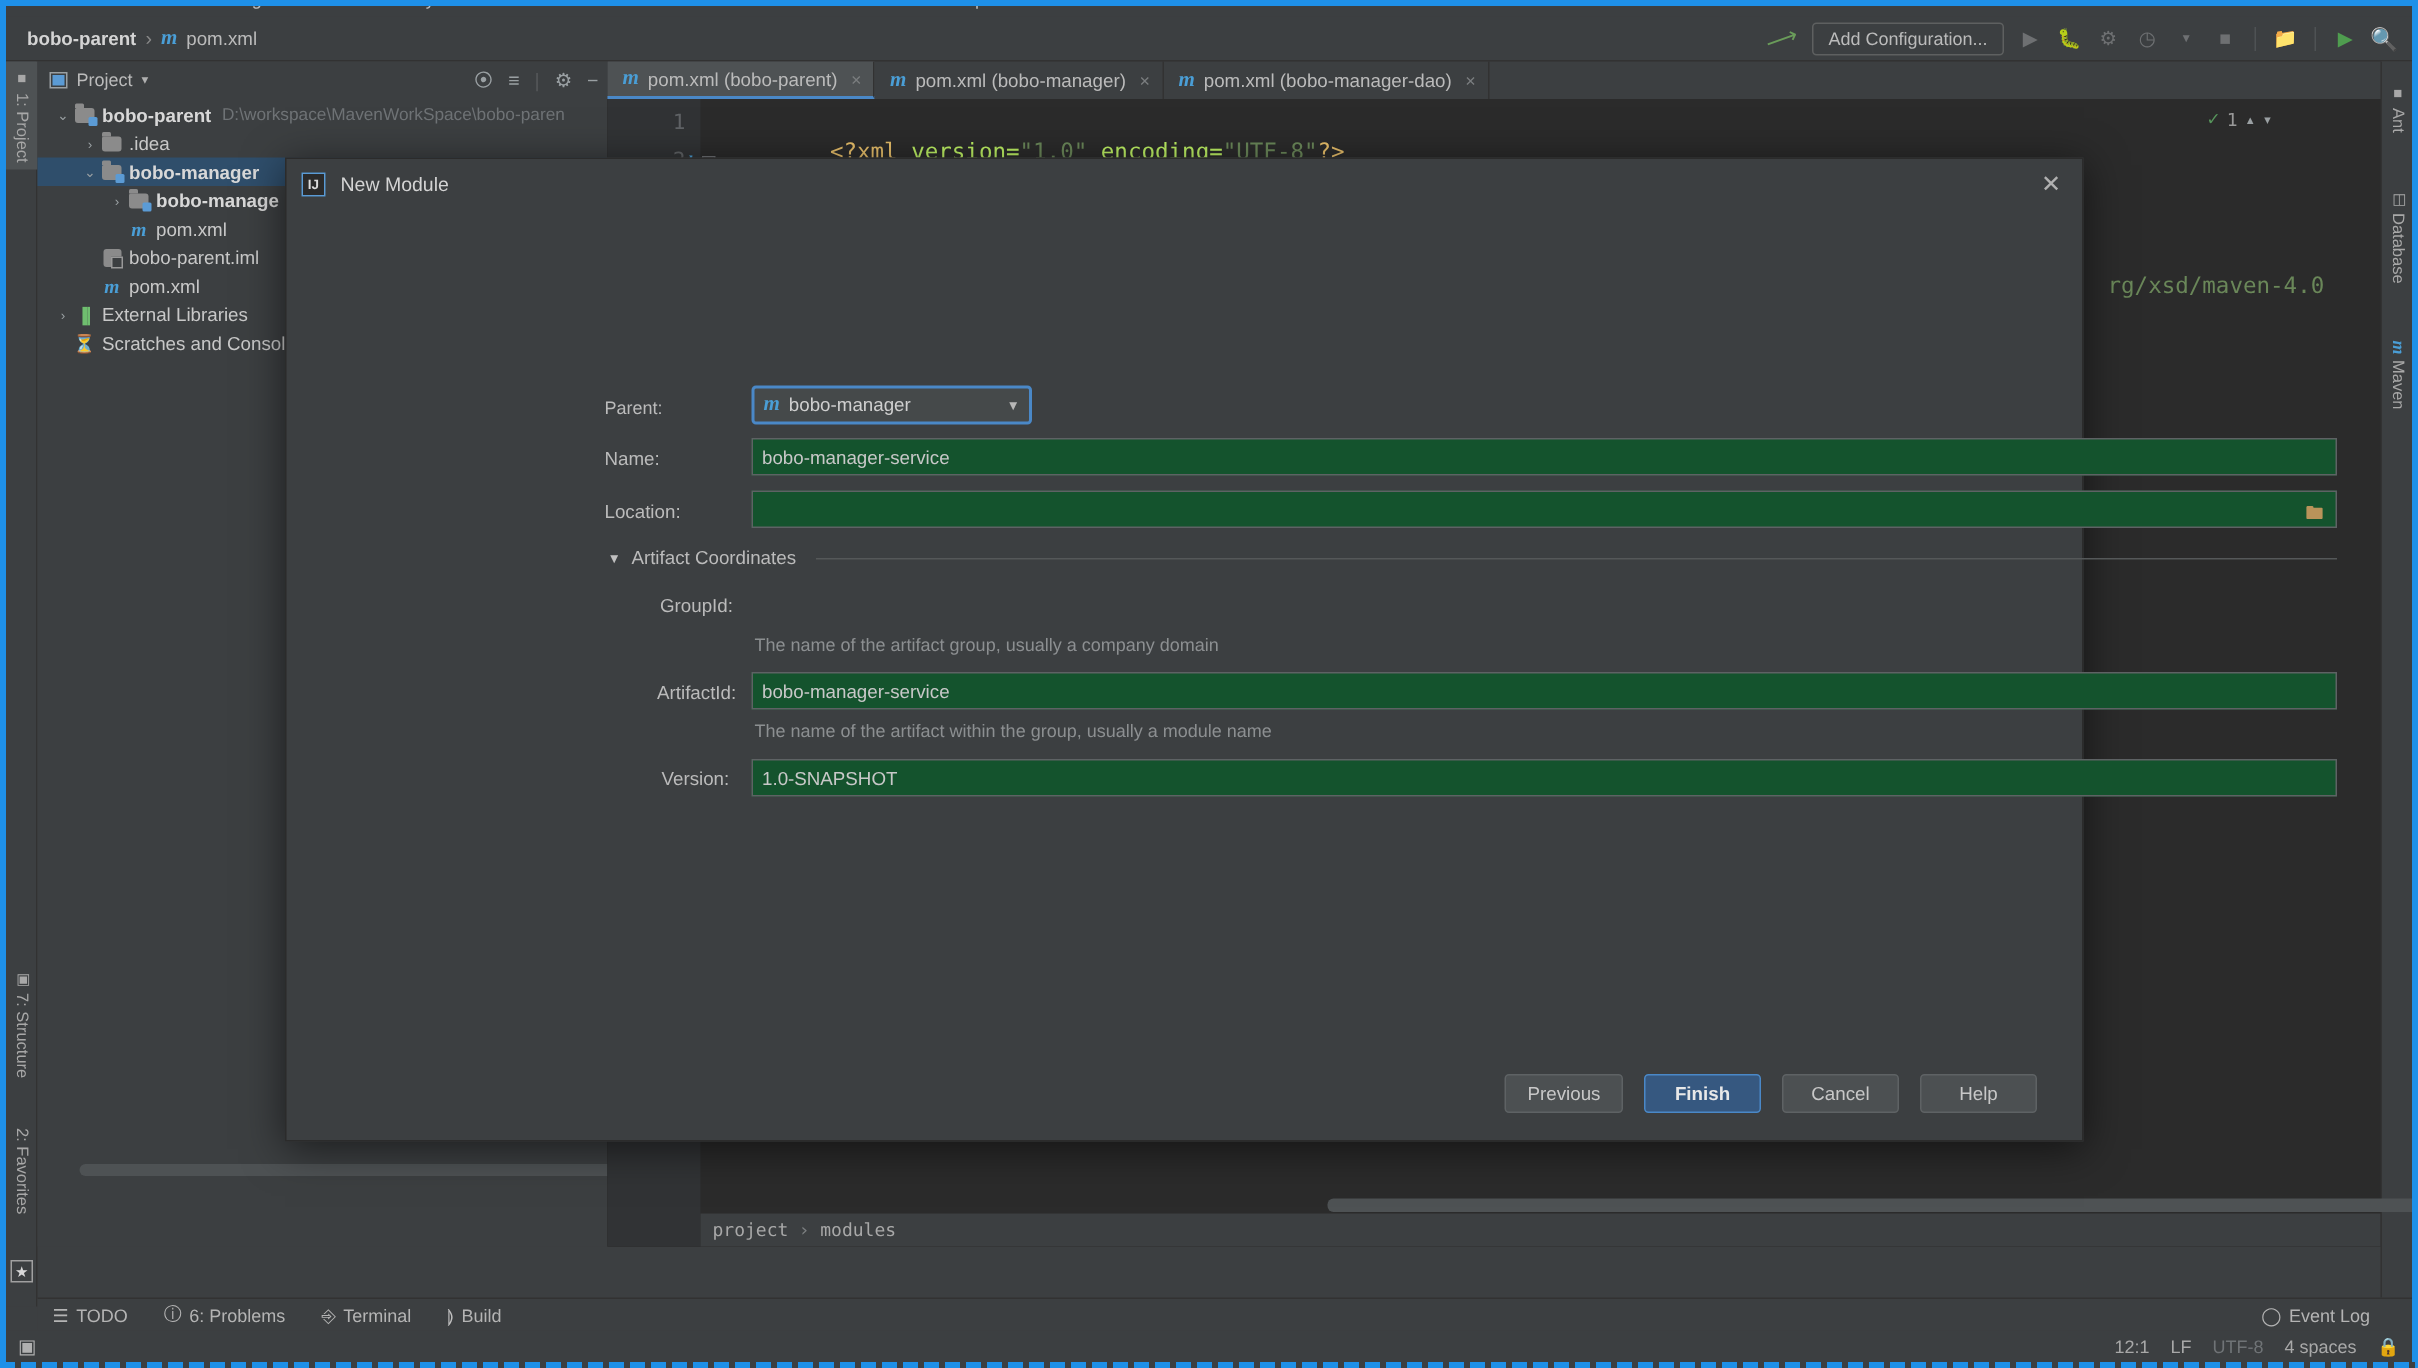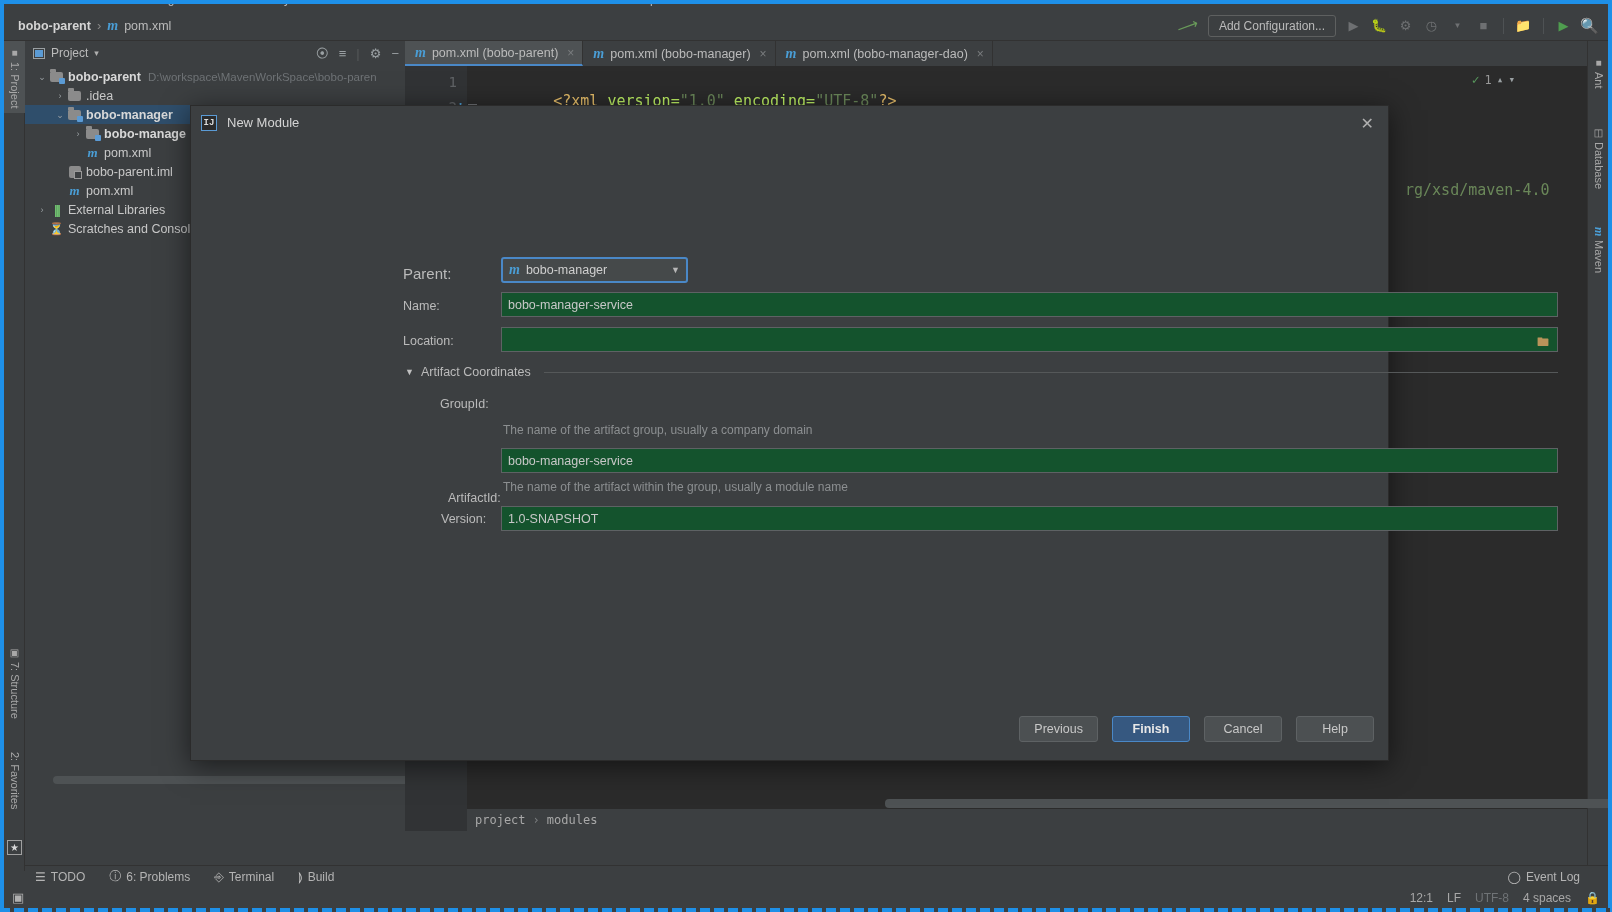--- a/index.html
+++ b/index.html
@@ -142,29 +142,29 @@
   
   .proj-hscroll { position:absolute; left:28px; bottom:47px; width:375px; height:8px; background:#4e5254; border-radius:4px;}
   .dialog {
     position:absolute; left:190px; top:105px; width:1199px; height:656px;
     background:#3c3f41; border:1px solid #2b2b2b;
     box-shadow:0 5px 26px rgba(0,0,0,.55);
   }
   .dlg-title { height:33px; display:flex; align-items:center; gap:10px; padding-left:10px; }
   .ij-logo { width:16px; height:16px; border:1.6px solid #5b9bd5; background:#2b2b2b;
              display:flex; align-items:center; justify-content:center;
-             font-size:9px; color:#dcdcdc; font-family:Liberation Mono, monospace; font-weight:bold; }
+             font-size:9px; color:#dcdcdc; font-family:Liberation Sans, sans-serif; font-weight:bold; }
   .dlg-title .t { font-size:13px; color:#d4d4d4; }
   .dlg-close { position:absolute; right:14px; top:10px; color:#b0b0b0; font-size:16px; line-height:16px; }
 
-  .lbl-parent   { position:absolute; left:212px; top:159px; font-size:15px; }
+  .lbl-parent   { position:absolute; left:212px; top:159px; font-size:12px; }
   .lbl-name     { position:absolute; left:212px; top:193px; font-size:12.5px; }
   .lbl-location { position:absolute; left:212px; top:228px; font-size:12.5px; }
   .lbl-groupid  { position:absolute; left:249px; top:291px; font-size:12.5px; }
-  .lbl-artifact { position:absolute; left:257px; top:349px; font-size:12.5px;margin-top:36px; }
+  .lbl-artifact { position:absolute; left:247px; top:349px; font-size:12.5px; }
   .lbl-version  { position:absolute; left:250px; top:406px; font-size:12.5px; }
 
   .combo {
     position:absolute; left:310px; top:151px; width:187px; height:26px;
     background:#45494a; border:2px solid #4a88c7; border-radius:3px;
     display:flex; align-items:center; padding:0 6px; gap:6px; font-size:12.5px; color:#cfcfcf;
   }
   .combo .arr { margin-left:auto; color:#b7b7b7; font-size:9px; }
 
   .inp {
@@ -181,21 +181,21 @@
 
   .section-hdr { position:absolute; left:214px; top:259px; display:flex; align-items:center; gap:7px;
                  font-size:12.5px; color:#bbbbbb; width:1153px; }
   .section-hdr .tri { font-size:9px; color:#c0c0c0; }
   .section-hdr .rule { flex:1; height:1px; background:#555859; margin-left:6px; }
 
   .hint { position:absolute; font-size:12px; color:#8c8f91; }
   .hint.g { left:312px; top:317px; }
   .hint.a { left:312px; top:374px; }
 
-  .dlg-buttons { position:absolute; right:14px; bottom:18px; display:flex; gap:14px;border-radius:10px; }
+  .dlg-buttons { position:absolute; right:30px; bottom:18px; display:flex; gap:14px;border-radius:10px; }
   .btn {
     min-width:78px; height:26px; border:1px solid #5e6264; border-radius:3px;
     background:#4c5052; color:#c8c8c8; font-size:12.5px;
     display:flex; align-items:center; justify-content:center; padding:0 14px;
     font-family:"Liberation Sans", sans-serif;
   }
   .btn.primary { background:#365880; border:1px solid #4a88c7; color:#e8e8e8; font-weight:bold; }
 </style>
 </head>
 <body>

